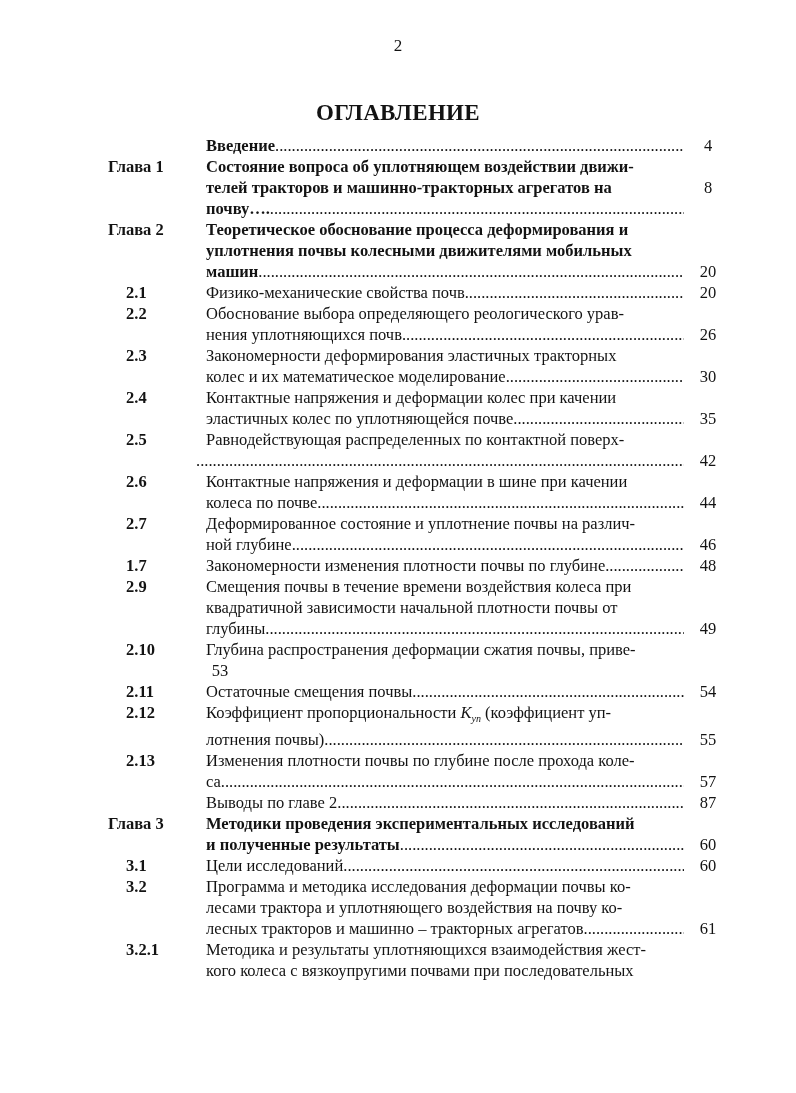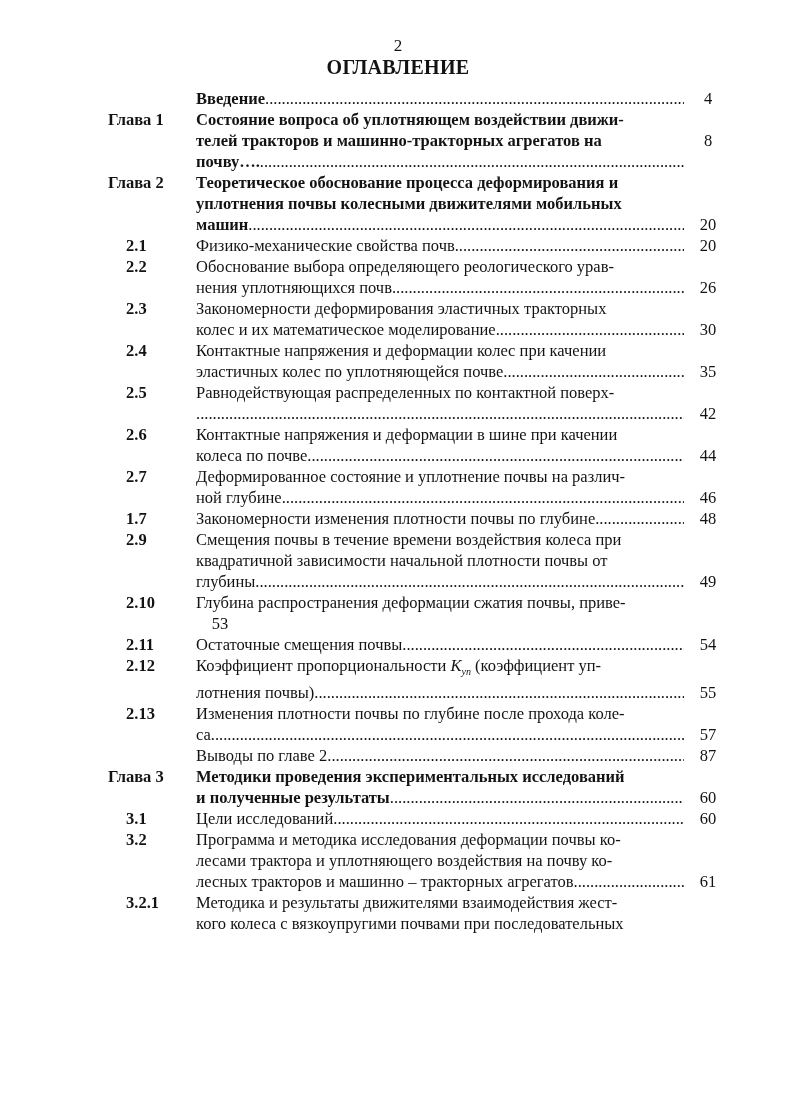--- a/index.html
+++ b/index.html
@@ -12,37 +12,38 @@
     font-family: "Liberation Serif", serif;
     font-size: 16.5px;
     padding-top: 36px;
     position: relative;
     overflow: hidden;
   }
   .page-num-top { text-align: center; font-size: 17px; }
   .toc-heading {
     text-align: center;
     font-weight: 700;
-    font-size: 20px;
+    margin-top: 44px;
+    font-size: 23px;
     letter-spacing: 0.3px;
   }
   .toc { width: 624px; margin: 9px 0 0 108px; }
   .toc-row { display: flex; line-height: 21px; align-items: baseline; }
   .toc-row.bold .col-num,
   .toc-row.bold .col-title .line-text { font-weight: 700; }
   .col-num { width: 88px; flex: none; }
   .col-num.indent { padding-left: 18px; font-weight: bold; }
   .col-title {
     flex: 1 1 auto;
     display: flex;
     overflow: hidden;
     white-space: nowrap;
     min-width: 0;
   }
-  .line-text { flex: 0 0 auto; }
+  .line-text { flex: 0 0 auto; margin-left: 10px; }
   .leader { flex: 1 1 auto; overflow: hidden; font-weight: 400; }
   .col-page { width: 48px; flex: none; text-align: center; font-weight: 400; }
   .k-italic { font-style: italic; }
   .k-sub { font-style: italic; font-size: 10px; vertical-align: sub; }
 </style>
 </head>
 <body>
 
 <div class="sheet">
   <div class="page-num-top">2</div>
@@ -325,21 +326,21 @@
         <div class="col-num indent"></div>
         <div class="col-title">
           <span class="line-text">лесных тракторов и машинно – тракторных агрегатов</span>
           <span class="leader">............................................................................................................................................</span>
         </div>
         <div class="col-page">61</div>
       </div>
       <div class="toc-row">
         <div class="col-num indent">3.2.1</div>
         <div class="col-title">
-          <span class="line-text">Методика и результаты движителями взаимодействия жест-</span>
+          <span class="line-text">Методика и результаты уплотняющихся взаимодействия жест-</span>
         </div>
         <div class="col-page"></div>
       </div>
       <div class="toc-row">
         <div class="col-num indent"></div>
         <div class="col-title">
           <span class="line-text">кого колеса с вязкоупругими почвами при последовательных</span>
         </div>
         <div class="col-page"></div>
       </div>

